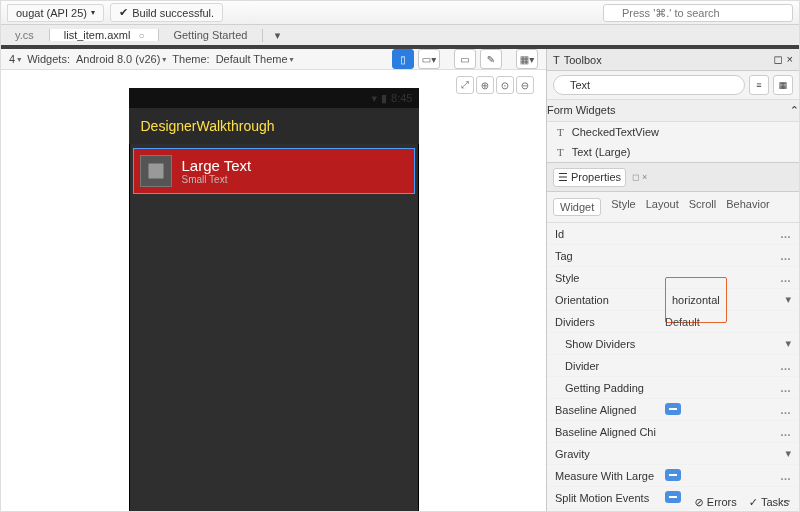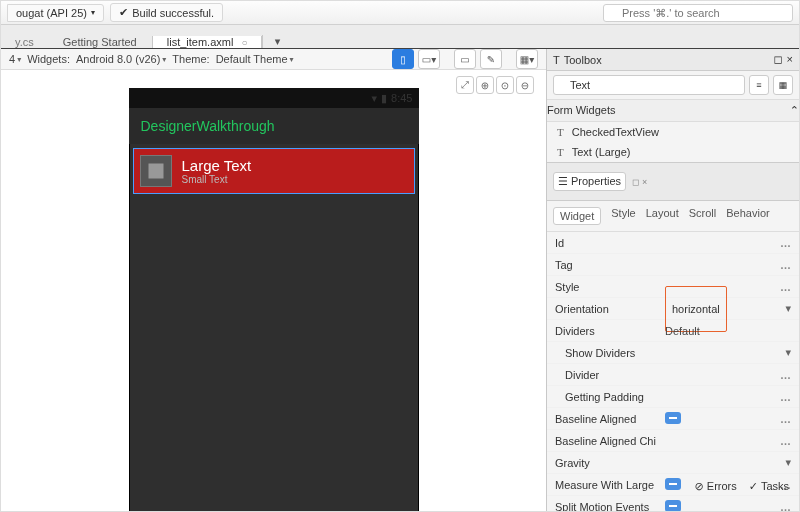--- a/index.html
+++ b/index.html
@@ -2,96 +2,96 @@
 <html><head>
 <meta charset="utf-8">
 <style>
 *{box-sizing:border-box;margin:0;padding:0;font-family:-apple-system,"Helvetica Neue",Arial,sans-serif;font-size:11px;color:#333}
 body{background:#fff;width:800px;height:512px;overflow:hidden;position:relative;border:1px solid #ddd}
 .topbar{height:24px;background:linear-gradient(#fdfdfd,#f0f0f0);border-bottom:1px solid #d0d0d0;display:flex;align-items:center;padding:0 6px;gap:6px}
 .pill{background:#fafafa;border:1px solid #d8d8d8;border-radius:3px;padding:2px 8px;display:flex;align-items:center;gap:4px;font-size:11px;color:#555}
 .pill.trunc{border-top-left-radius:0;border-bottom-left-radius:0}
 .search-top{margin-left:auto;width:190px}
 .search-top input{width:100%;border:1px solid #d0d0d0;border-radius:3px;padding:2px 6px 2px 18px;font-size:11px;color:#888;background:#fff}
-.tabbar{height:24px;background:#ececec;border-bottom:1px solid #404040;display:flex;align-items:flex-end}
+.tabbar{height:24px;background:#ececec;border-bottom:4px solid #404040;display:flex;align-items:center}
 .tab{padding:0 14px;display:flex;align-items:center;font-size:11px;color:#555;border-right:1px solid transparent;background:#ececec}
 .tab.trunc{color:#777}
 .tab.active{background:#fff;border-left:1px solid #c8c8c8;border-right:1px solid #c8c8c8;font-weight:500}
 .tab .close{margin-left:8px;color:#999;font-size:10px}
 .tab.dd{width:22px;justify-content:center;border-left:1px solid #c8c8c8}
 .main{display:flex;height:calc(100% - 48px)}
 .editor{flex:1;display:flex;flex-direction:column;border-right:1px solid #c8c8c8}
 .toolbar{height:30px;background:#f6f6f6;border-bottom:1px solid #ddd;display:flex;align-items:center;padding:0 8px;gap:6px}
 .tb-seg{font-size:11px;color:#444;display:flex;align-items:center;gap:2px}
 .tb-drop::after{content:" \25BE";font-size:8px;color:#666}
 .tb-btns{margin-left:auto;display:flex;gap:4px}
 .tb-btn{width:22px;height:20px;border:1px solid #c8c8c8;border-radius:3px;background:#fff;display:flex;align-items:center;justify-content:center;font-size:10px;color:#555}
 .tb-btn.blue{background:#2b7de0;border-color:#2b7de0;color:#fff}
 .canvas{flex:1;background:#fff;display:flex;justify-content:center;align-items:flex-start;padding:18px;position:relative}
 .zoom-ctrl{position:absolute;top:6px;right:12px;display:flex;gap:2px}
 .zoom-ctrl span{width:18px;height:18px;border:1px solid #ccc;border-radius:3px;background:#fff;display:flex;align-items:center;justify-content:center;font-size:10px;color:#666}
 .device{width:290px;height:430px;background:#2f2f2f;box-shadow:0 0 0 1px #000 inset;display:flex;flex-direction:column}
 .statusbar{height:20px;background:#111;color:#fff;display:flex;justify-content:flex-end;align-items:center;padding:0 6px;font-size:10px;gap:4px}
-.appbar{height:36px;background:#2a2a2a;color:#22c55e;display:flex;align-items:center;padding:0 12px;font-size:14px}
+.appbar{height:36px;background:#2a2a2a;color:#fde047;display:flex;align-items:center;padding:0 12px;font-size:14px}
 .listrow{margin:4px;border:1px solid #4a9eff;padding:6px;display:flex;gap:10px;align-items:center;background:#b91c1c}
 .thumb{width:32px;height:32px;background:#555;border:1px solid #777;display:flex;align-items:center;justify-content:center}
 .thumb svg{width:20px;height:20px;fill:#aaa}
 .row-txt .lg{color:#fff;font-size:15px}
 .row-txt .sm{color:#bbb;font-size:10px}
 .rpanel{width:252px;display:flex;flex-direction:column;background:#f4f4f4}
 .pane-hdr{height:22px;background:#eaeaea;border-bottom:1px solid #ccc;display:flex;align-items:center;padding:0 6px;font-size:11px;font-weight:500;gap:4px}
 .pane-hdr .wicons{margin-left:auto;display:flex;gap:4px;color:#888;font-size:10px}
 .tbx-search{padding:4px 6px;display:flex;gap:4px}
-.tbx-search input{flex:1;border:1px solid #ccc;border-radius:3px;padding:2px 18px 2px 16px;font-size:11px}
+.tbx-search input{flex:1;border:1px solid #ccc;border-radius:10px;padding:2px 18px 2px 16px;font-size:11px}
 .sq-btn{width:20px;height:20px;border:1px solid #ccc;border-radius:3px;background:#fff;display:flex;align-items:center;justify-content:center;font-size:9px}
 .tbx-cat{padding:4px 0;font-size:11px;color:#333;background:#efefef;display:flex;justify-content:space-between;border-top:1px solid #ddd;border-bottom:1px solid #ddd}
 .tbx-item{padding:4px 10px;font-size:11px;color:#333;display:flex;align-items:center;gap:8px}
 .tbx-item .ic{font-family:serif;color:#666}
-.prop-hdr{height:39px;background:#eaeaea;border-top:1px solid #ccc;border-bottom:1px solid #ccc;display:flex;align-items:center;padding:0 6px;gap:6px}
+.prop-hdr{height:30px;background:#eaeaea;border-top:1px solid #ccc;border-bottom:1px solid #ccc;display:flex;align-items:center;padding:0 6px;gap:6px}
 .prop-hdr .seg{font-size:11px;padding:2px 4px}
 .prop-hdr .active{border:1px solid #ccc;border-radius:3px;background:#fff}
 .prop-tabs{padding:6px;display:flex;gap:10px;border-bottom:1px solid #ddd}
 .prop-tabs span{font-size:11px;color:#555}
 .prop-tabs .on{border:1px solid #ccc;border-radius:3px;padding:2px 6px;background:#fff}
 .prop-list{overflow:auto;flex:1}
 .prop-row{display:flex;align-items:center;padding:3px 8px;font-size:11px;color:#333;border-bottom:1px solid #f0f0f0;height:22px}
 .prop-row .k{width:110px;white-space:nowrap;overflow:hidden;text-overflow:ellipsis}
 .prop-row .v{flex:1;color:#444}
 .prop-row .dots{color:#888;font-weight:bold}
 .prop-row.bold .k{font-weight:400}
 .prop-row.ind .k{padding-left:10px}
 .highlight{border:1.5px solid #e8622c;border-radius:2px;padding:16px 6px;display:inline-block}
 .toggle{width:16px;height:12px;border-radius:3px;background:#4a90e2;display:inline-block;position:relative}
 .toggle::after{content:"";position:absolute;left:4px;top:5px;width:8px;height:2px;background:#fff}
-.footer{position:absolute;bottom:18px;right:10px;font-size:10px;color:#aaa;display:flex;gap:12px}
+.footer{position:absolute;bottom:2px;right:10px;font-size:10px;color:#aaa;display:flex;gap:12px}
 </style>
 </head>
 <body>
 
 <div class="topbar">
   <div class="pill trunc">
       <span>ougat (API 25)</span>
       <span style="font-size:8px">▾</span>
     </div>
   <div class="pill">
       <span>✔</span>
       <span>Build successful.</span>
     </div>
   <div class="search-top">
     <input placeholder="Press '⌘.' to search" style="">
   </div>
 </div>
 
 <div class="tabbar">
   <div class="tab trunc">y.cs</div>
-  <div class="tab">Getting Started</div>
   <div class="tab active">
       <span>list_item.axml</span>
       <span class="close">○</span>
     </div>
+  <div class="tab">Getting Started</div>
   <div class="tab dd">▾</div>
 </div>
 
 <div class="main">
   <div class="editor">
     <div class="toolbar">
       <span class="tb-seg tb-drop">4</span>
       <span class="tb-seg">Widgets:</span>
       <span class="tb-seg tb-drop">Android 8.0 (v26)</span>
       <span class="tb-seg">Theme:</span>

